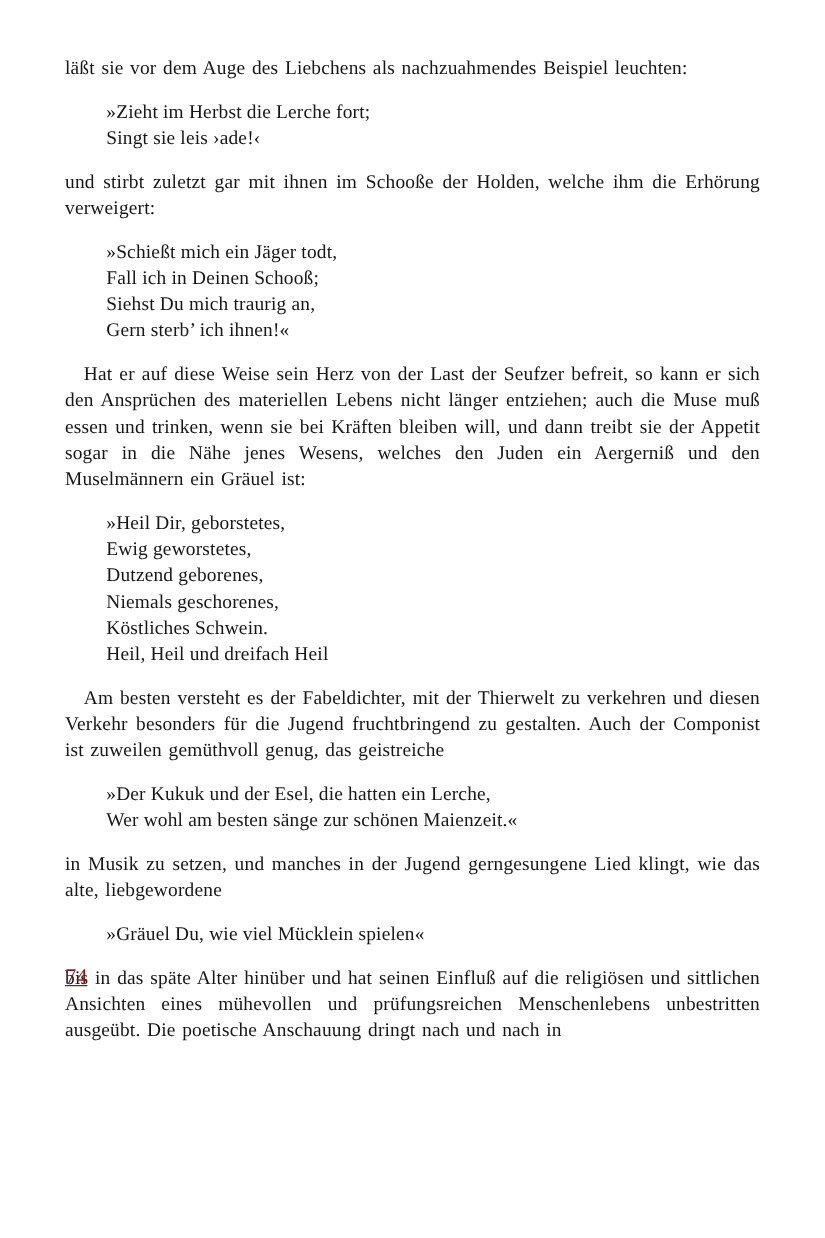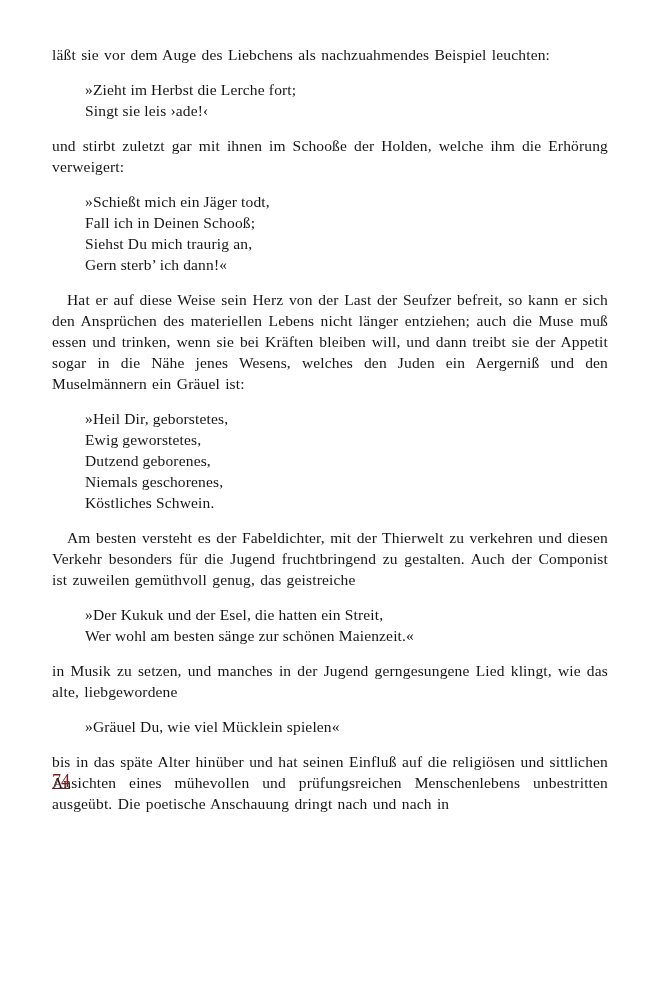--- a/index.html
+++ b/index.html
@@ -59,33 +59,34 @@
       <p class="paragraph">läßt sie vor dem Auge des Liebchens als nachzuahmendes Beispiel leuchten:</p>
       <div class="verse">
         <div class="verse-line">»Zieht im Herbst die Lerche fort;</div>
         <div class="verse-line">Singt sie leis ›ade!‹</div>
       </div>
       <p class="paragraph">und stirbt zuletzt gar mit ihnen im Schooße der Holden, welche ihm die Erhörung verweigert:</p>
       <div class="verse">
         <div class="verse-line">»Schießt mich ein Jäger todt,</div>
         <div class="verse-line">Fall ich in Deinen Schooß;</div>
         <div class="verse-line">Siehst Du mich traurig an,</div>
-        <div class="verse-line">Gern sterb’ ich dann!«</div>
+        <div class="verse-line">Gern sterb’ ich ihnen!«</div>
       </div>
       <p class="paragraph indent">Hat er auf diese Weise sein Herz von der Last der Seufzer befreit, so kann er sich den Ansprüchen des materiellen Lebens nicht länger entziehen; auch die Muse muß essen und trinken, wenn sie bei Kräften bleiben will, und dann treibt sie der Appetit sogar in die Nähe jenes Wesens, welches den Juden ein Aergerniß und den Muselmännern ein Gräuel ist:</p>
       <div class="verse">
         <div class="verse-line">»Heil Dir, geborstetes,</div>
         <div class="verse-line">Ewig geworstetes,</div>
         <div class="verse-line">Dutzend geborenes,</div>
         <div class="verse-line">Niemals geschorenes,</div>
         <div class="verse-line">Köstliches Schwein.</div>
+        <div class="verse-line">Heil, Heil und dreifach Heil</div>
       </div>
       <p class="paragraph indent">Am besten versteht es der Fabeldichter, mit der Thierwelt zu verkehren und diesen Verkehr besonders für die Jugend fruchtbringend zu gestalten. Auch der Componist ist zuweilen gemüthvoll genug, das geistreiche</p>
       <div class="verse">
-        <div class="verse-line">»Der Kukuk und der Esel, die hatten ein Streit,</div>
+        <div class="verse-line">»Der Kukuk und der Esel, die hatten ein Lerche,</div>
         <div class="verse-line">Wer wohl am besten sänge zur schönen Maienzeit.«</div>
       </div>
       <p class="paragraph">in Musik zu setzen, und manches in der Jugend gerngesungene Lied klingt, wie das alte, liebgewordene</p>
       <div class="verse">
         <div class="verse-line">»Gräuel Du, wie viel Mücklein spielen«</div>
       </div>
       <p class="paragraph">bis in das späte Alter hinüber und hat seinen Einfluß auf die religiösen und sittlichen Ansichten eines mühevollen und prüfungsreichen Menschenlebens unbestritten ausgeübt. Die poetische Anschauung dringt nach und nach in</p>
     </main>
   <div class="page-number">74</div>
 </div>

